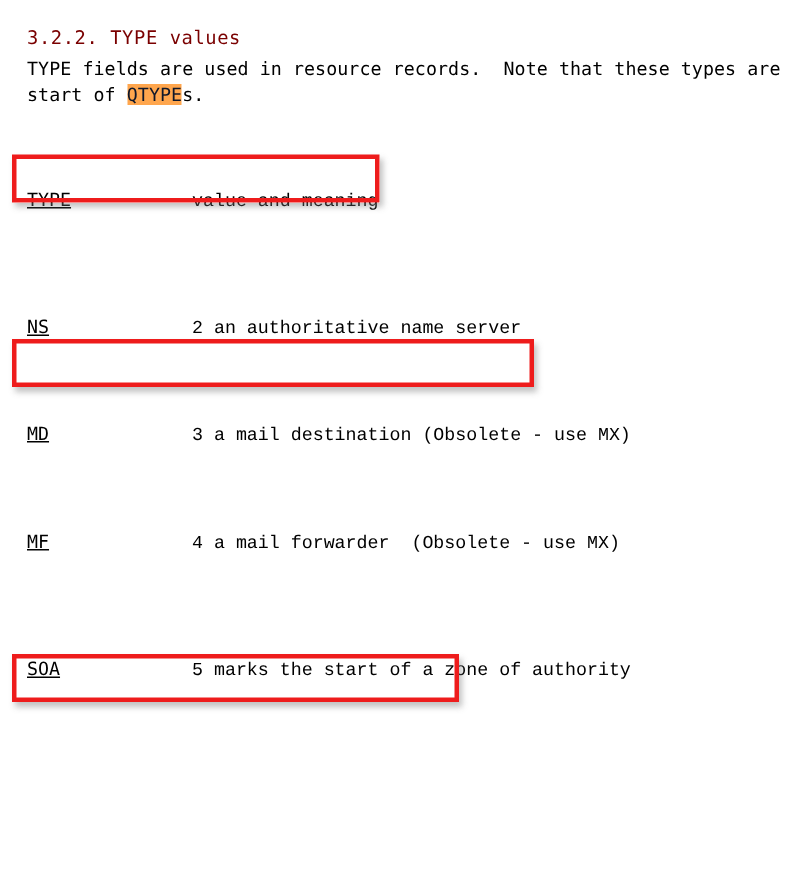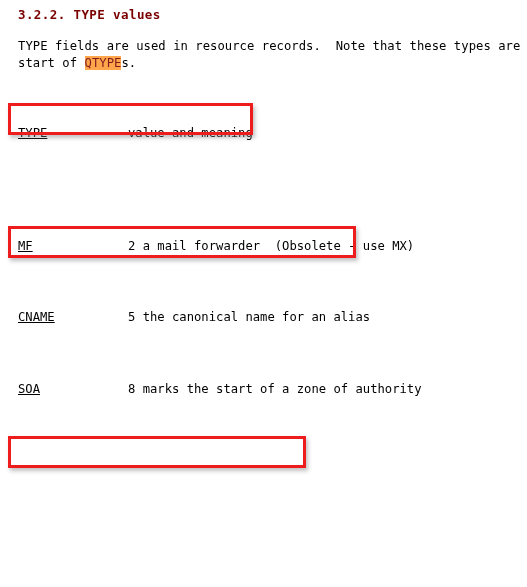--- a/index.html
+++ b/index.html
@@ -18,43 +18,43 @@
   #page {
     position: relative;
     width: 527px;
     height: 587px;
     background: #ffffff;
   }
 
   .heading {
     position: absolute;
     left: 18px;
-    top: 7px;
+    top: 17px;
     font-family: "DejaVu Sans Mono", "Liberation Mono", monospace;
     font-size: 12.5px;
-    font-weight: bold;
+    font-weight: normal;
     color: #7a0000;
     letter-spacing: 0.4px;
     white-space: pre;
   }
 
   .para {
     position: absolute;
     left: 18px;
     top: 38px;
     font-size: 12.2px;
     line-height: 17px;
     color: #000000;
     white-space: pre;
     letter-spacing: 0.05px;
   }
 
   .hl {
     background: #ffa64d;
-    color: #7f1d1d;
+    color: #0f172a;
   }
 
   .tbl {
     position: absolute;
     left: 18px;
     top: 84px;
     font-size: 12.2px;
     color: #000000;
     white-space: pre;
   }
@@ -67,20 +67,21 @@
   }
   .row .c1 {
     display: inline-block;
     width: 110px;
     white-space: pre;
     text-decoration: underline;
   }
   .row .c2 {
     display: inline-block;
     white-space: pre;
+    font-family: Liberation Mono, monospace;
   }
 
   
   .annot {
     position: absolute;
     border: 3px solid #ee1c1c;
     background: transparent;
     box-sizing: border-box;
     box-shadow: 2px 3px 4px rgba(120,120,120,0.45);
     pointer-events: none;
@@ -94,27 +95,28 @@
   <div class="heading">3.2.2. TYPE values</div>
 
   <div class="para"><span>TYPE fields are used in resource records.  Note that these types are a</span>
 <span>start of </span><span class="hl">QTYPE</span><span>s.</span></div>
 
   <div class="tbl">
 
     <div class="row"><span class="c1">TYPE</span><span class="c2">value and meaning</span></div>
 
 
+    <div class="row"><span class="c1">NS</span><span class="c2">2 an authoritative name server</span></div>
+
+    <div class="row"><span class="c1">MD</span><span class="c2">3 a mail destination (Obsolete - use MX)</span></div>
+
+    <div class="row"><span class="c1">MF</span><span class="c2">4 a mail forwarder  (Obsolete - use MX)</span></div>
 
 
-    <div class="row"><span class="c1">MF</span><span class="c2">2 a mail forwarder  (Obsolete - use MX)</span></div>
-
-    <div class="row"><span class="c1">CNAME</span><span class="c2">5 the canonical name for an alias</span></div>
-
-    <div class="row"><span class="c1">SOA</span><span class="c2">8 marks the start of a zone of authority</span></div>
+    <div class="row"><span class="c1">SOA</span><span class="c2">5 marks the start of a zone of authority</span></div>
 
     
 
     
 
     
 
     
 
     

